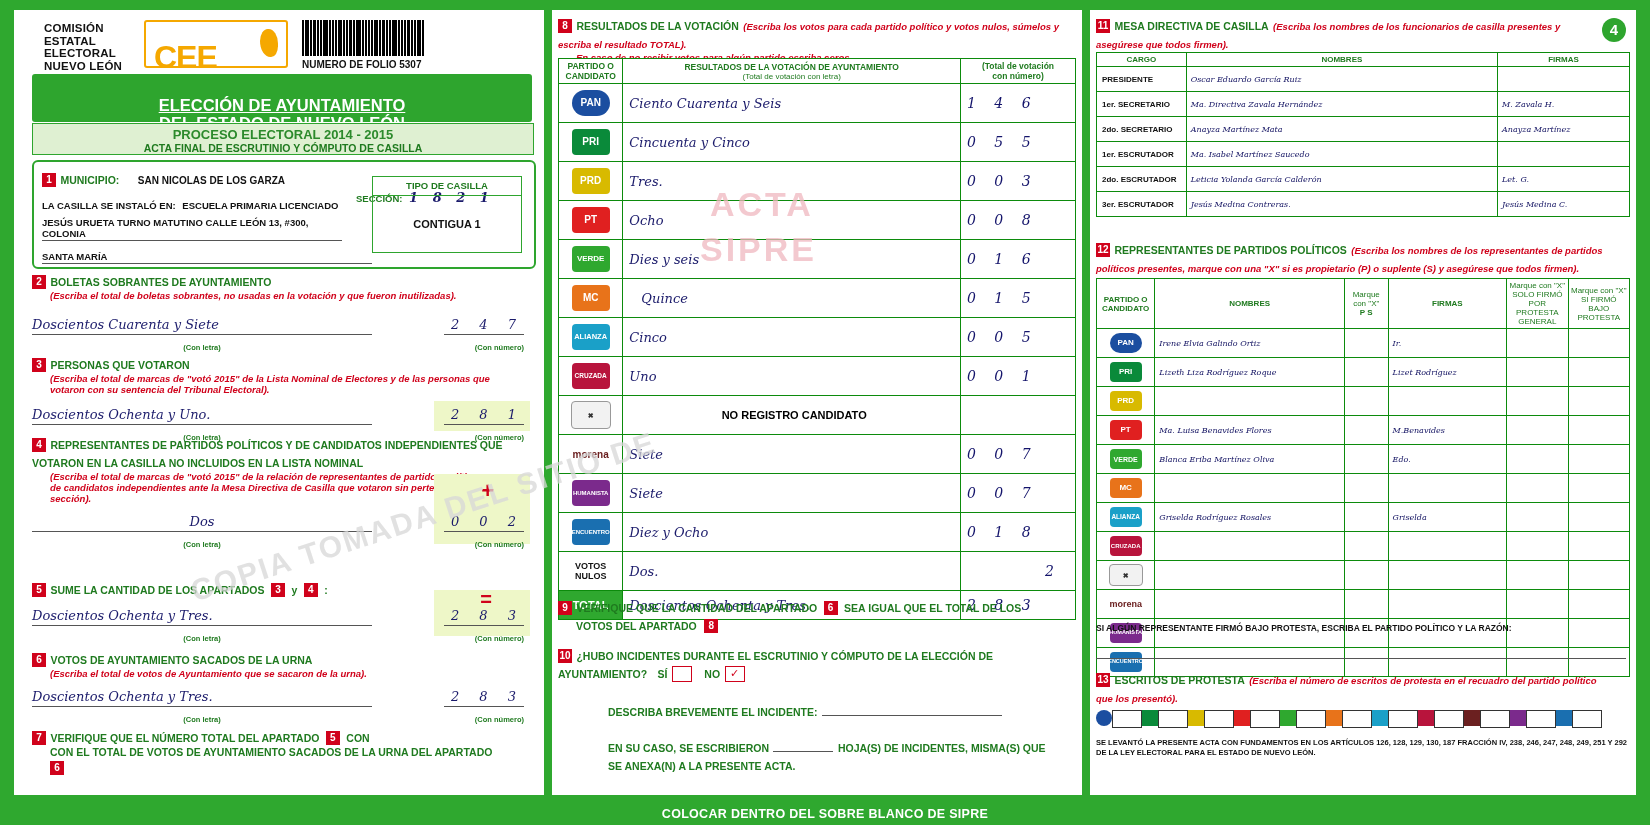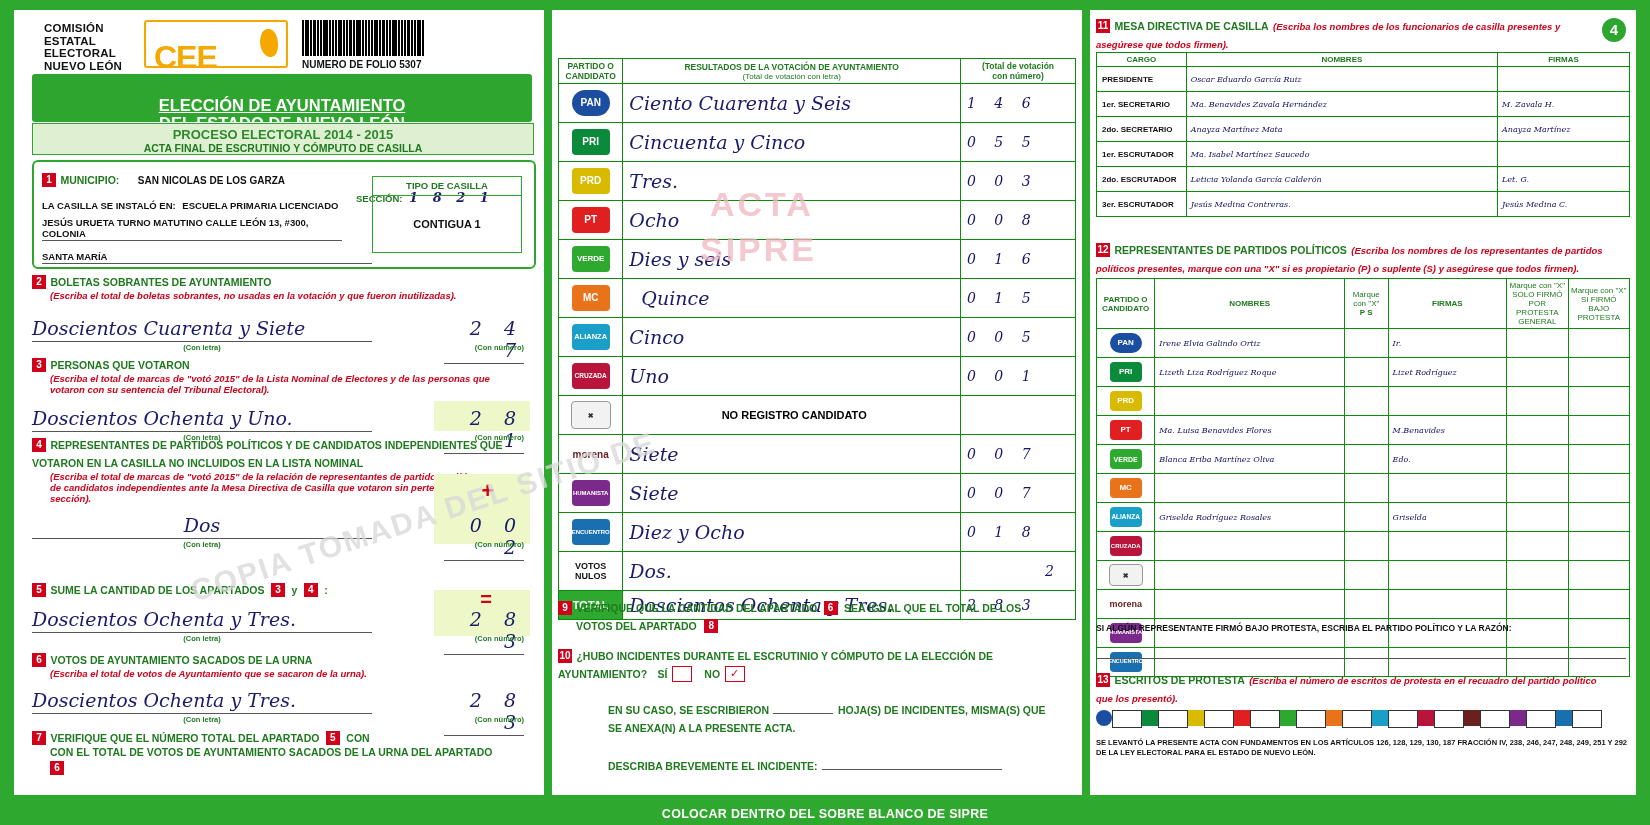--- a/index.html
+++ b/index.html
@@ -13,21 +13,21 @@
   
   #panel-left{left:14px;top:10px;width:530px;height:785px;}
   #panel-mid{left:552px;top:10px;width:530px;height:785px;}
   #panel-right{left:1090px;top:10px;width:546px;height:785px;}
   .bottombar{position:absolute;left:0;bottom:0;width:1650px;height:22px;background:#2fa82f;
     color:#fff;font-size:12.5px;font-weight:bold;text-align:center;line-height:22px;letter-spacing:.3px;}
   .bold{font-weight:bold;}
   .tiny{font-size:8px;}
   .num-box{display:inline-block;width:14px;height:14px;background:#d0021b;color:#fff;
     font-size:10px;font-weight:bold;text-align:center;line-height:14px;vertical-align:middle;}
-  .hw{font-family:"DejaVu Serif", serif;font-style:italic;color:#1b1b6b;font-size:19px;}
+  .hw{font-family:"DejaVu Serif", serif;font-style:italic;color:#1b1b6b;font-size:13px;}
   .hw-b{font-family:"DejaVu Serif", serif;font-style:italic;color:#101060;font-size:13px;}
 
   
   .cee-wrap{position:absolute;left:18px;top:8px;width:500px;height:54px;}
   .cee-text{position:absolute;left:12px;top:4px;font-size:11.5px;font-weight:bold;line-height:12.5px;color:#111;letter-spacing:.2px;}
   .cee-logo{position:absolute;left:112px;top:2px;width:140px;height:44px;background:#ffffff;border:2px solid #f5a800;
     border-radius:3px;}
   .cee-logo .txt{position:absolute;left:8px;top:17px;font-size:32px;font-weight:bold;color:#f5a800;font-family:"Liberation Sans",sans-serif;letter-spacing:-1px;}
   .cee-logo .blob{position:absolute;right:8px;top:7px;width:18px;height:28px;background:#f5a800;border-radius:45% 55% 40% 60%;}
   .barcode{position:absolute;left:270px;top:2px;width:175px;height:36px;}
@@ -214,20 +214,26 @@
       <span class="num-box">7</span>
       <span class="sec-label">VERIFIQUE QUE EL NÚMERO TOTAL DEL APARTADO</span>
       <span class="num-box" style="margin:0 2px">5</span>
       <span class="sec-label">CON</span>
       <div class="sec-label" style="margin-left:18px;width:470px;line-height:12px;">CON EL TOTAL DE VOTOS DE AYUNTAMIENTO SACADOS DE LA URNA DEL APARTADO</div>
       <span class="num-box" style="margin-left:18px">6</span>
     </div>
   </div>
 
   <div class="panel" id="panel-mid">
+    <div style="position:absolute;left:6px;top:6px;width:520px;">
+      <span class="num-box">8</span>
+      <span class="sec-label">RESULTADOS DE LA VOTACIÓN</span>
+      <span class="itl">(Escriba los votos para cada partido político y votos nulos, súmelos y escriba el resultado TOTAL).</span>
+      <div class="itl" style="margin-left:18px;">En caso de no recibir votos para algún partido escriba ceros.</div>
+    </div>
 
     <table class="v" style="position:absolute;left:6px;top:48px;width:518px;">
       <tbody>
           <tr>
         <td class="hdrcell" style="width:56px">PARTIDO O CANDIDATO</td>
         <td class="hdrcell" style="width:300px">
           <div>RESULTADOS DE LA VOTACIÓN DE AYUNTAMIENTO</div>
           <div class="tiny" style="font-weight:normal">(Total de votación con letra)</div>
         </td>
         <td class="hdrcell" style="width:90px">
@@ -344,28 +350,28 @@
       </div>
     </div>
 
     <div style="position:absolute;left:6px;top:636px;width:516px;">
       <span class="num-box">10</span>
       <span class="sec-label" style="display:inline">¿HUBO INCIDENTES DURANTE EL ESCRUTINIO Y CÓMPUTO DE LA ELECCIÓN DE AYUNTAMIENTO?</span>
       <span style="margin-left:6px" class="sec-label">SÍ</span>
       <span style="display:inline-block;width:18px;height:14px;border:1px solid #d0021b;vertical-align:middle;"></span>
       <span style="margin-left:8px" class="sec-label">NO</span>
       <span style="display:inline-block;width:18px;height:14px;border:1px solid #d0021b;vertical-align:middle;color:#d0021b;font-size:11px;line-height:13px;text-align:center;">✓</span>
+      <div style="margin-top:20px;margin-left:50px;">
+        <span class="sec-label">DESCRIBA BREVEMENTE EL INCIDENTE:</span>
+        <span style="display:inline-block;width:180px;border-bottom:1px solid #555;"></span>
+      </div>
       <div style="margin-top:18px;margin-left:50px;width:440px;">
         <span class="sec-label">EN SU CASO, SE ESCRIBIERON</span>
         <span style="display:inline-block;width:60px;border-bottom:1px solid #555;"></span>
         <span class="sec-label">HOJA(S) DE INCIDENTES, MISMA(S) QUE SE ANEXA(N) A LA PRESENTE ACTA.</span>
-      </div>
-      <div style="margin-top:20px;margin-left:50px;">
-        <span class="sec-label">DESCRIBA BREVEMENTE EL INCIDENTE:</span>
-        <span style="display:inline-block;width:180px;border-bottom:1px solid #555;"></span>
       </div>
     </div>
   </div>
 
   <div class="panel" id="panel-right">
     <div class="four-badge">4</div>
 
     <div style="position:absolute;left:6px;top:6px;width:500px;">
       <span class="num-box">11</span>
       <span class="sec-label">MESA DIRECTIVA DE CASILLA</span>
@@ -379,21 +385,21 @@
         <td class="mh" style="width:290px">NOMBRES</td>
         <td class="mh" style="width:120px">FIRMAS</td>
       </tr>
       <tr>
         <td class="cargo" style="height:22px">PRESIDENTE</td>
         <td class="hw-b" style="padding-left:4px">Oscar Eduardo García Ruiz</td>
         <td class="hw-b" style="padding-left:4px"></td>
       </tr>
       <tr>
         <td class="cargo" style="height:22px">1er. SECRETARIO</td>
-        <td class="hw-b" style="padding-left:4px">Ma. Benavides Zavala Hernández</td>
+        <td class="hw-b" style="padding-left:4px">Ma. Directiva Zavala Hernández</td>
         <td class="hw-b" style="padding-left:4px">M. Zavala H.</td>
       </tr>
       <tr>
         <td class="cargo" style="height:22px">2do. SECRETARIO</td>
         <td class="hw-b" style="padding-left:4px">Anayza Martínez Mata</td>
         <td class="hw-b" style="padding-left:4px">Anayza Martínez</td>
       </tr>
       <tr>
         <td class="cargo" style="height:22px">1er. ESCRUTADOR</td>
         <td class="hw-b" style="padding-left:4px">Ma. Isabel Martínez Saucedo</td>

